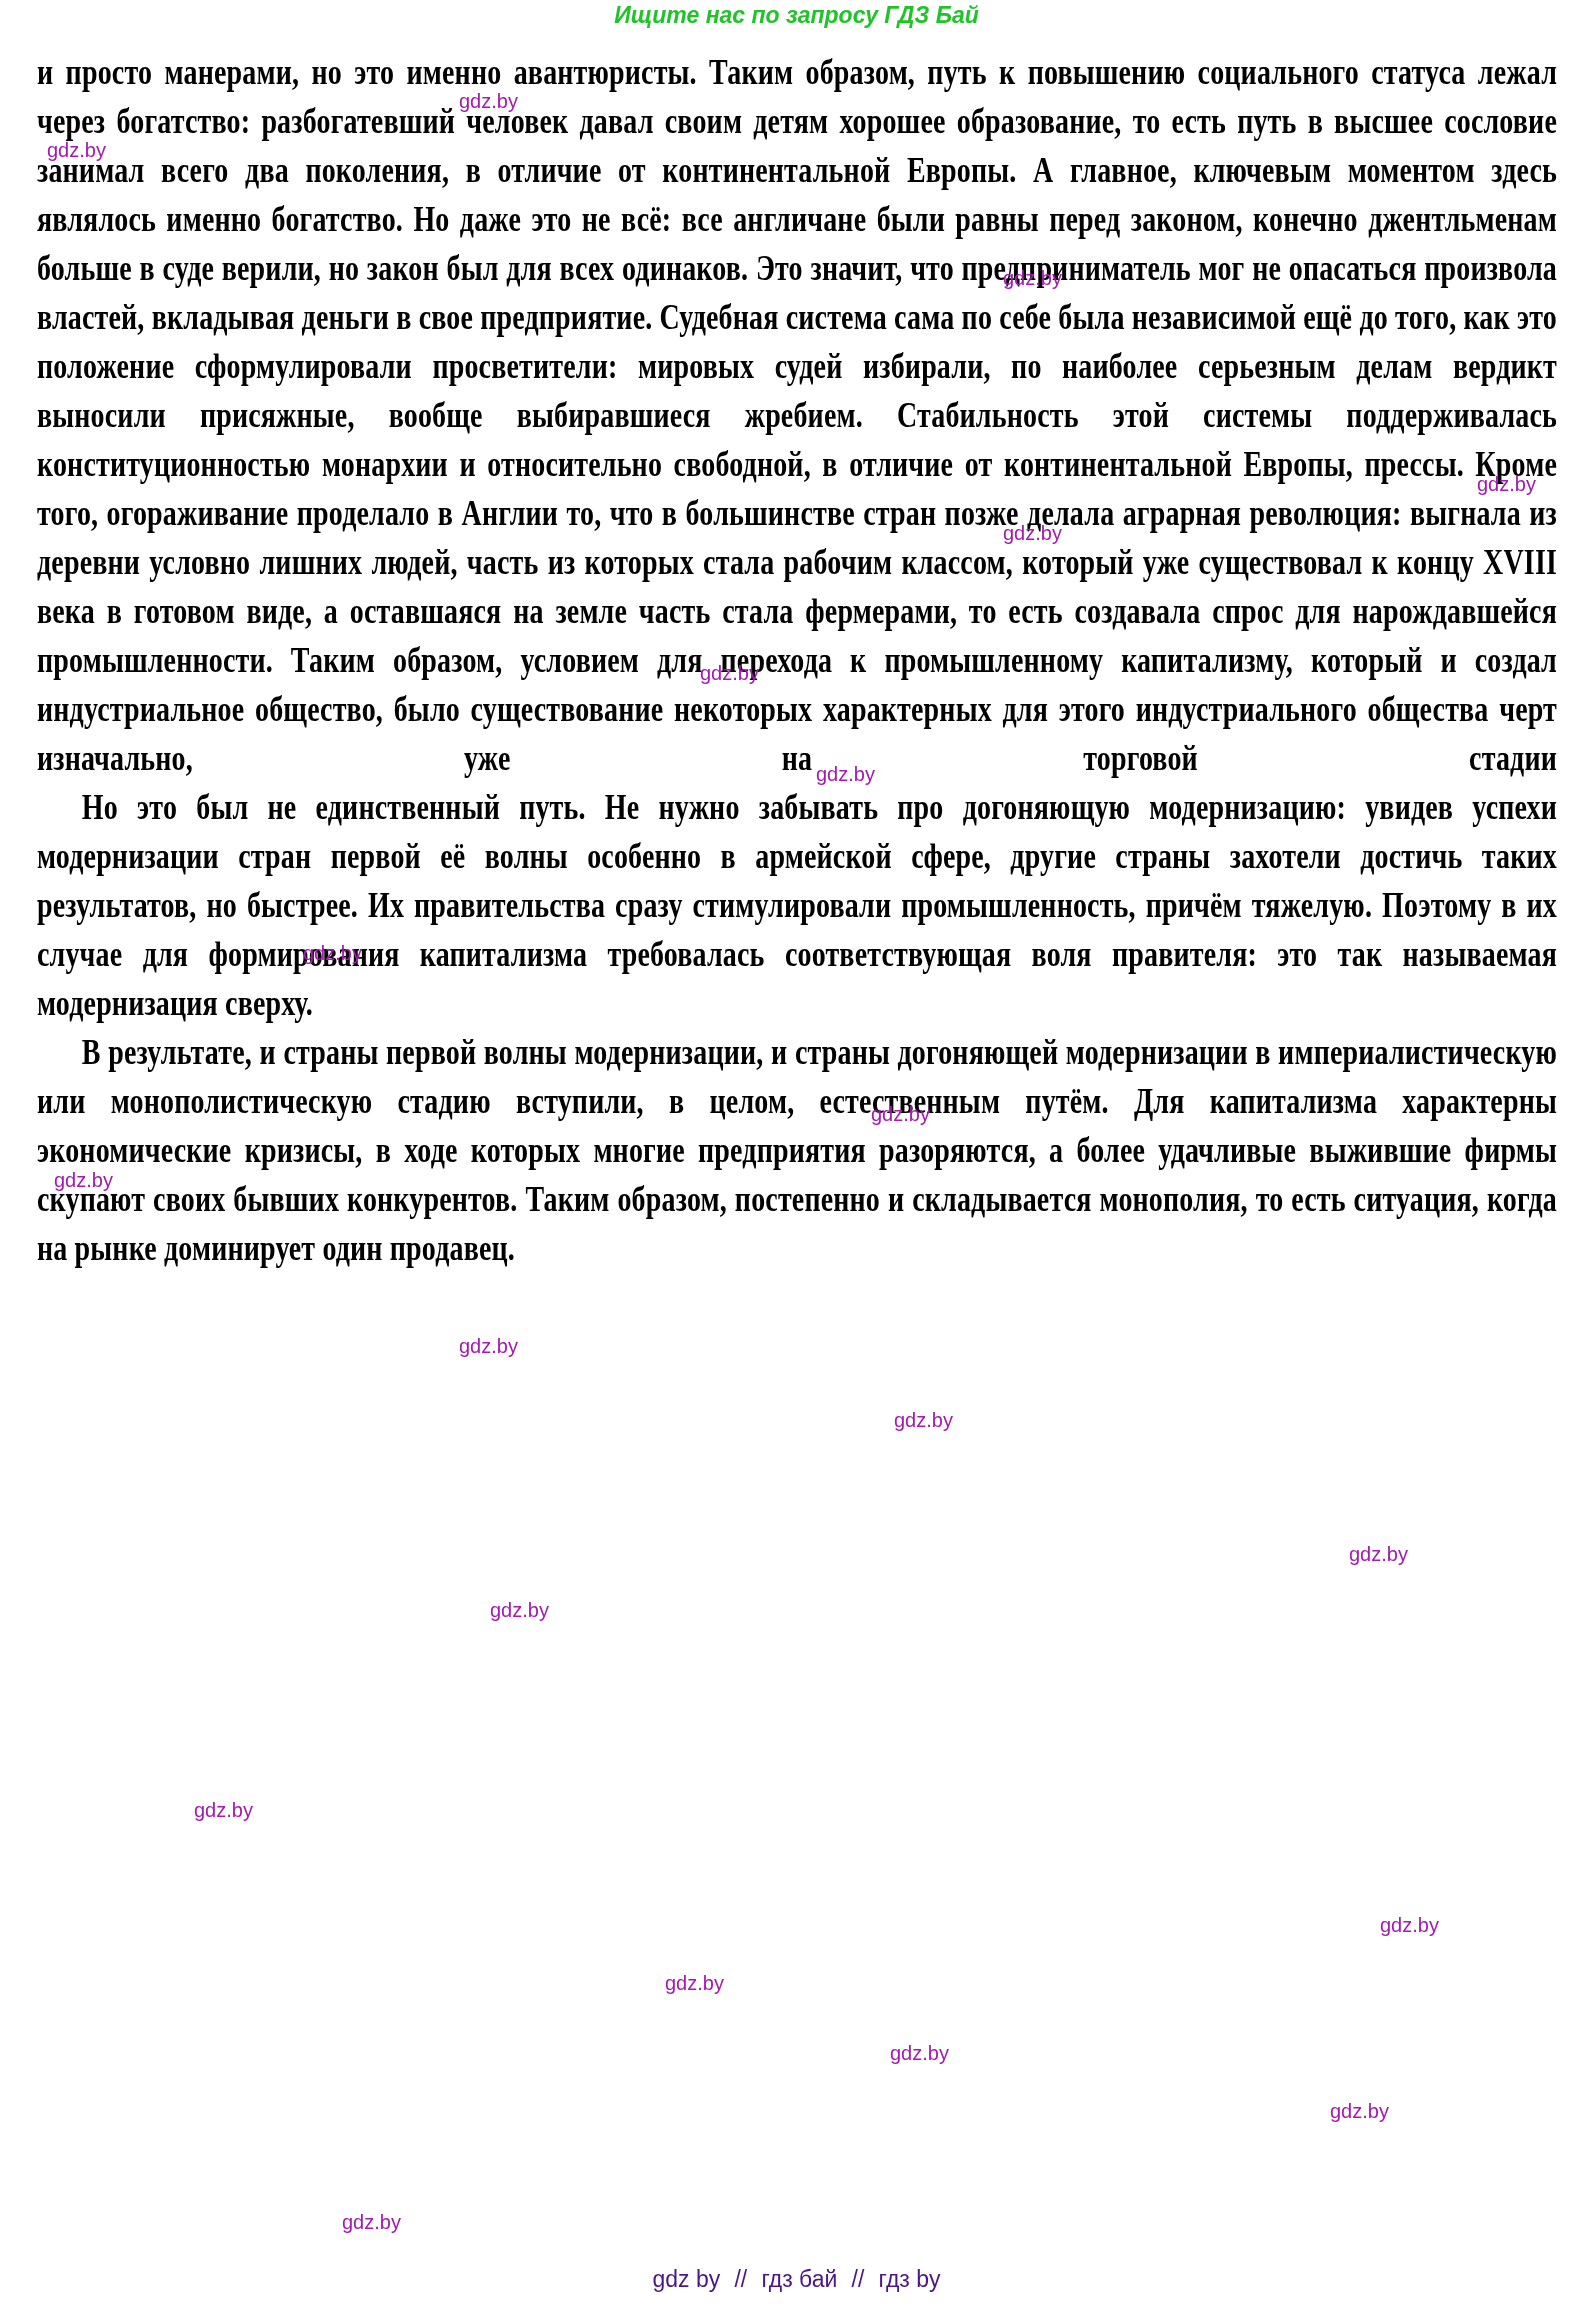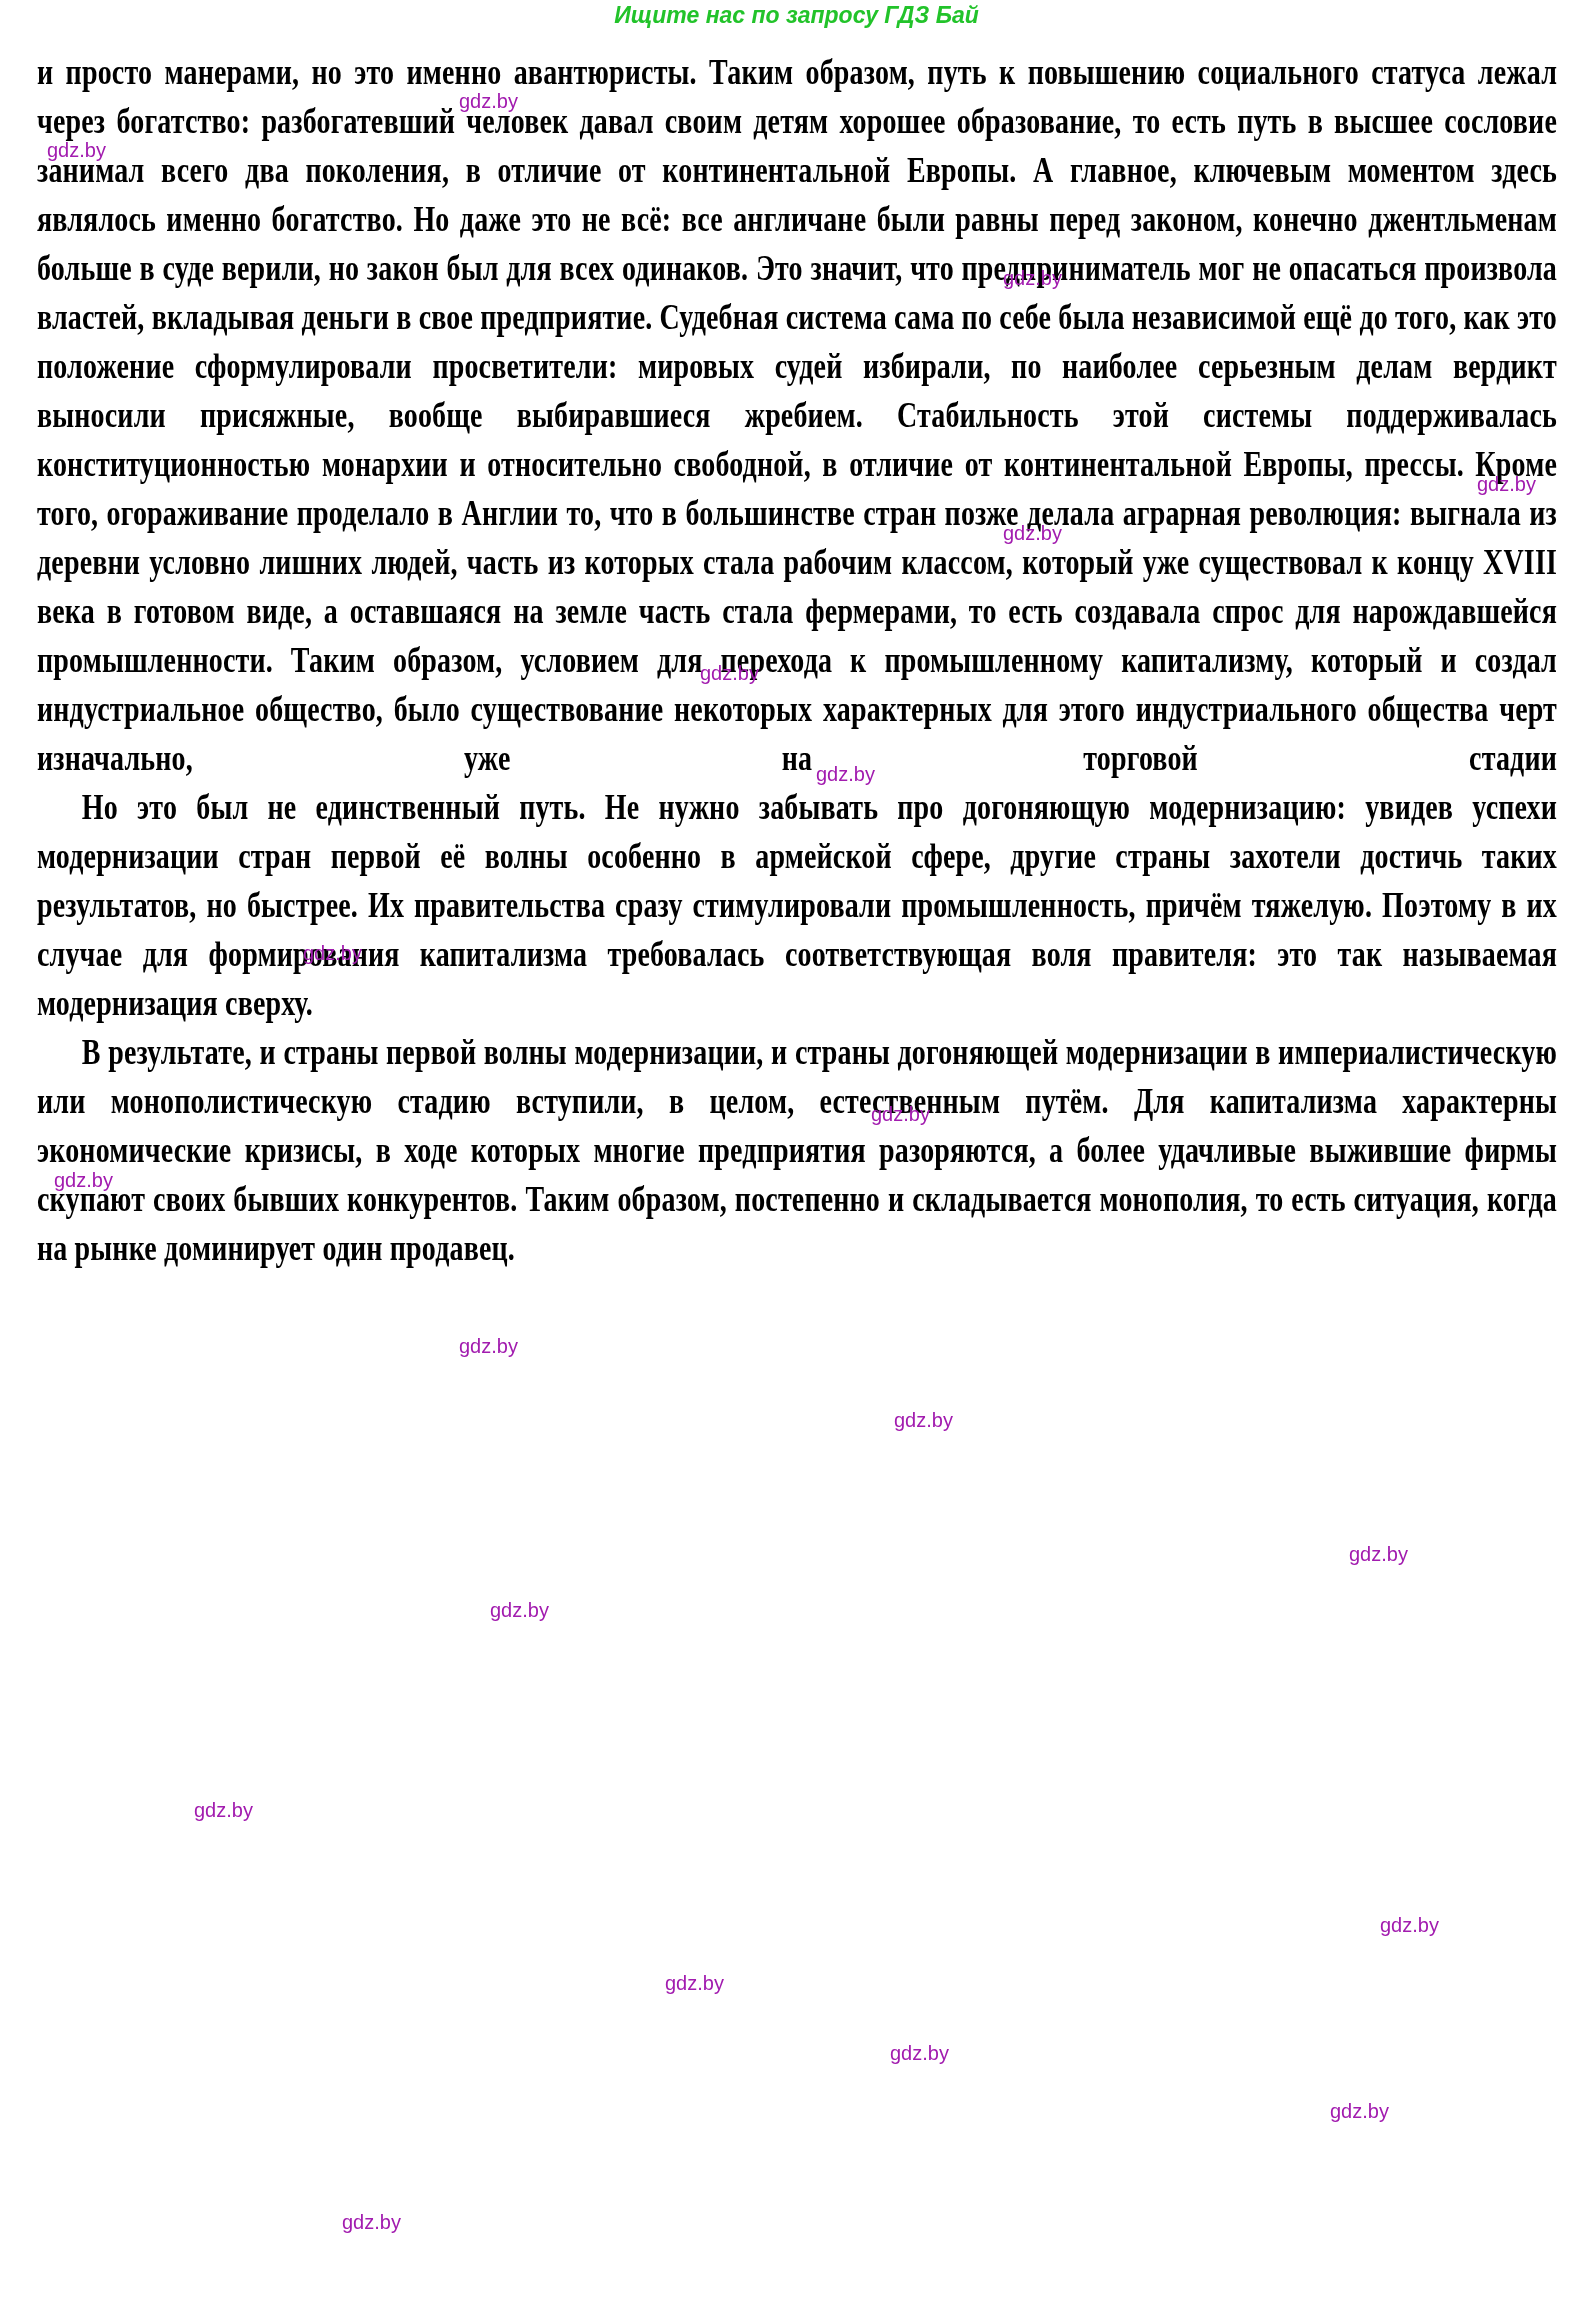--- a/index.html
+++ b/index.html
@@ -116,15 +116,22 @@
       <span class="wm" style="left: 1349px; top: 1544px;">gdz.by</span>
       <span class="wm" style="left: 490px; top: 1600px;">gdz.by</span>
       <span class="wm" style="left: 194px; top: 1800px;">gdz.by</span>
       <span class="wm" style="left: 1380px; top: 1915px;">gdz.by</span>
       <span class="wm" style="left: 665px; top: 1973px;">gdz.by</span>
       <span class="wm" style="left: 890px; top: 2043px;">gdz.by</span>
       <span class="wm" style="left: 1330px; top: 2101px;">gdz.by</span>
       <span class="wm" style="left: 342px; top: 2212px;">gdz.by</span>
     </div>
 
+  <div class="site-footer">
+    <span>gdz by</span>
+    <span class="sep">//</span>
+    <span>гдз бай</span>
+    <span class="sep">//</span>
+    <span>гдз by</span>
+  </div>
 
 </div>
 
 
 </body></html>

